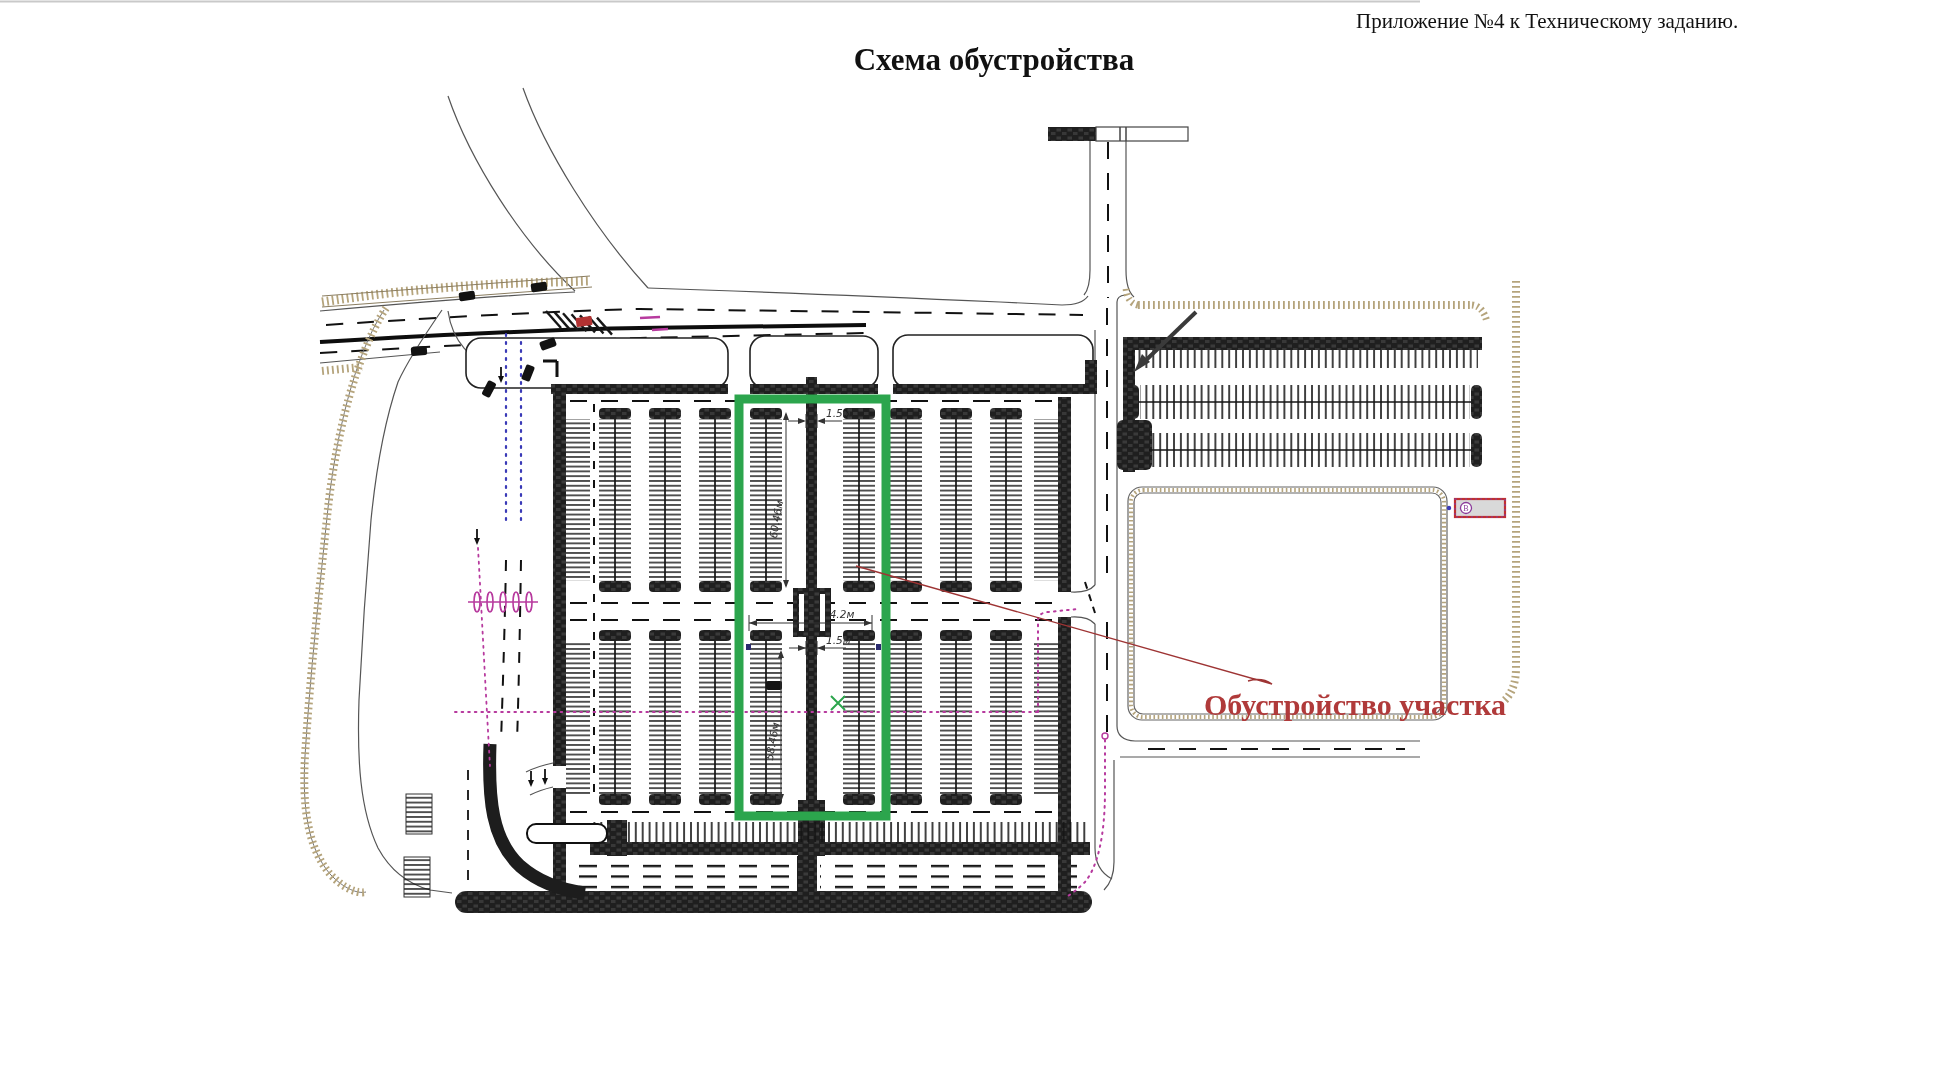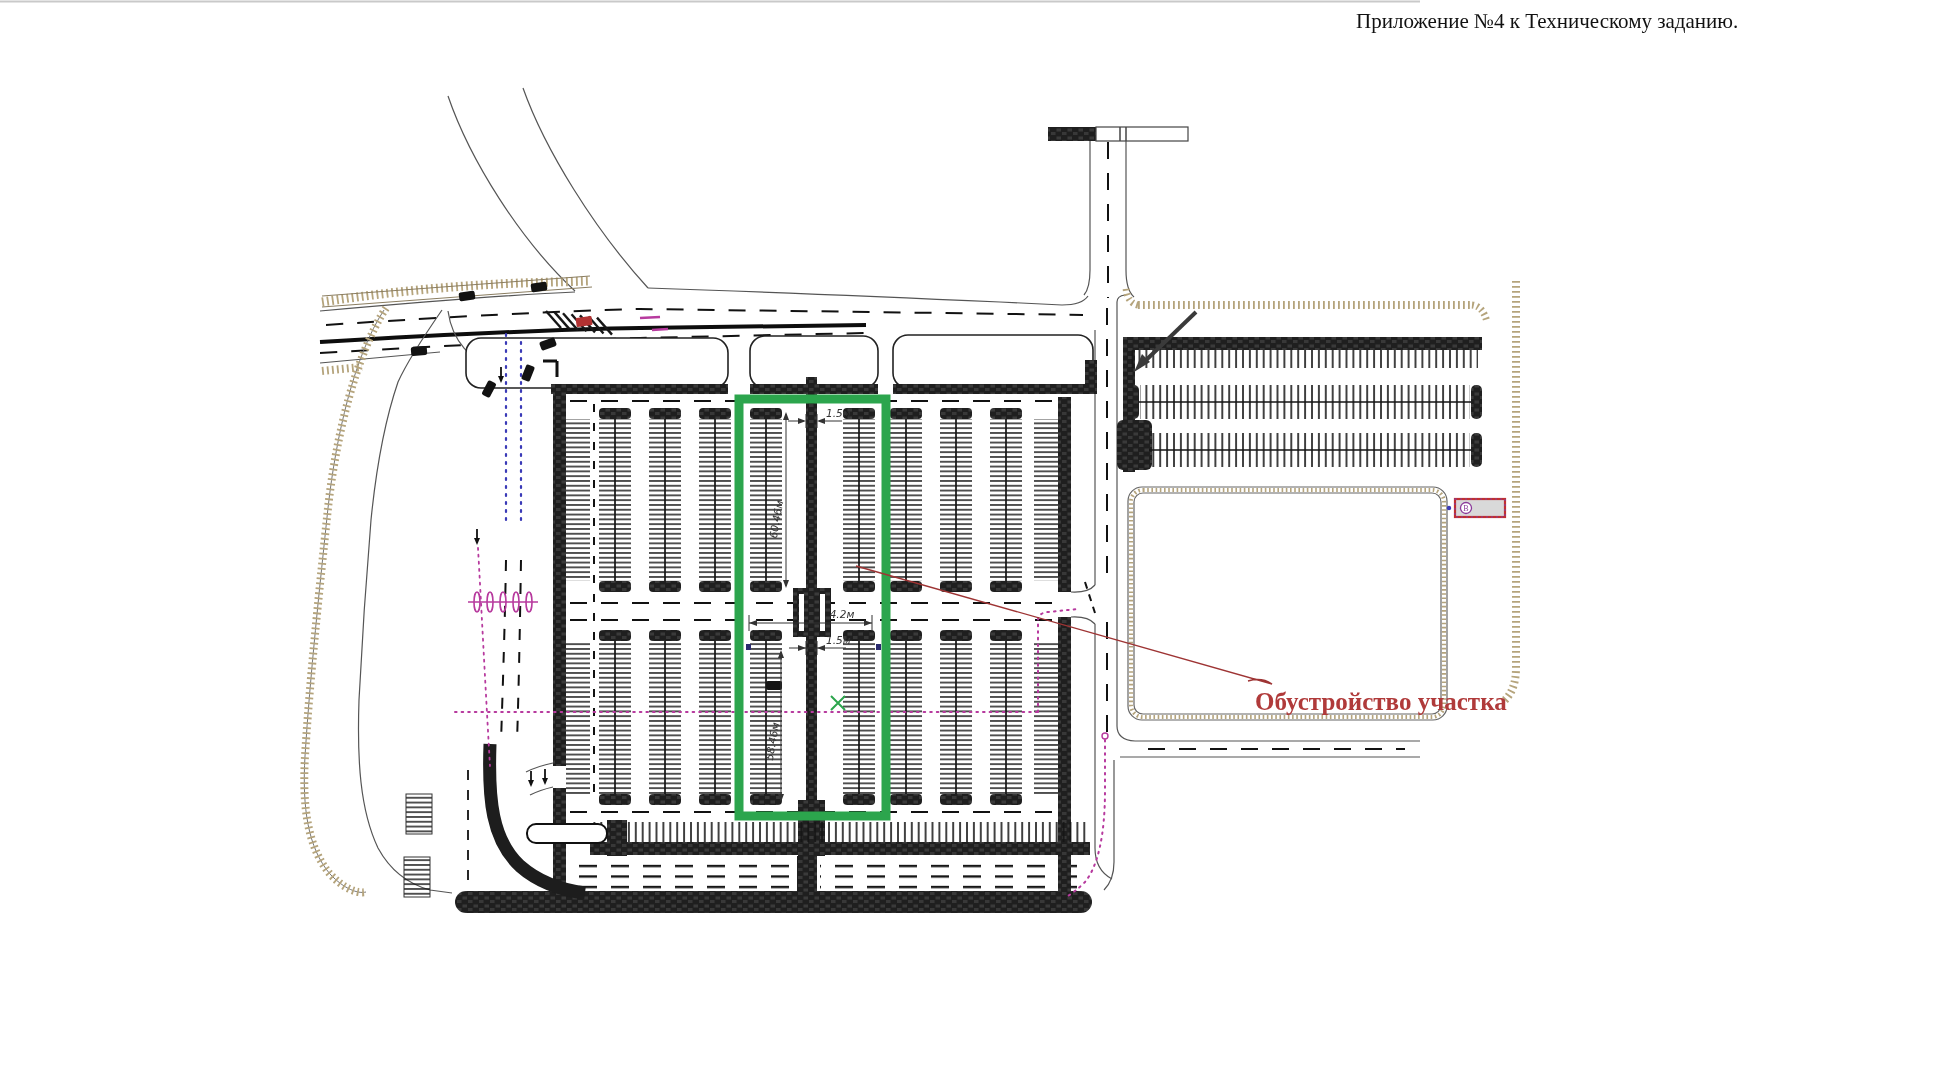--- a/index.html
+++ b/index.html
@@ -2,21 +2,21 @@
 <html style="--c-highlight: #2ca54d; --c-callout: #b03a3a; --c-leader: #9e3434; --c-curb: #b5a47c; --c-utility: #b73a9e; --c-guide-blue: #3a3ab7;"><head>
 <meta charset="utf-8">
 <style>
   html,body{margin:0;padding:0;background:#fff;width:1943px;height:1080px;overflow:hidden;}
   #stage{position:relative;width:1943px;height:1080px;background:#fff;
          font-family:"Liberation Serif",serif;}
   svg{position:absolute;left:0;top:0;}
   .overlay{position:absolute;white-space:nowrap;}
   #title{left:816px;top:42px;width:356px;text-align:center;font-size:31px;font-weight:bold;color:#111;}
   #appendix{left:1356px;top:9px;font-size:21px;font-weight:normal;color:#111;}
-  #callout{left:1255px;top:688px;font-size:25px;font-weight:bold;color:var(--c-callout,#b03a3a);}
+  #callout{left:1204px;top:688px;font-size:30px;font-weight:bold;color:var(--c-callout,#b03a3a);}
   .dim{font-family:"DejaVu Sans",sans-serif;font-style:italic;font-size:10.5px;fill:#333;}
   .thin{stroke:#555;stroke-width:1.2;fill:none;}
   .thin7{stroke:#777;stroke-width:1;fill:none;}
   .dash{stroke:#111;stroke-width:2;fill:none;stroke-dasharray:17 14;}
   .ink{fill:url(#brick);}
 </style>
 </head>
 <body>
 
 <div id="stage">
@@ -353,15 +353,16 @@
     </g>
   </g>
 
   <g>
     <rect x="739" y="399" width="147" height="417" fill="none" style="stroke:var(--c-highlight,#2ca54d)" stroke-width="9"></rect>
     <path d="M831,696 L845,710 M845,696 L831,710" style="stroke:var(--c-highlight,#2ca54d)" stroke-width="2"></path>
   </g>
   <path d="M856,566 L1272,684 Q1262,677 1248,681" fill="none" style="stroke:var(--c-leader,#9e3434)" stroke-width="1.4"></path>
 </svg>
 
+<div class="overlay" id="title">Схема обустройства</div>
 <div class="overlay" id="appendix">Приложение №4 к Техническому заданию.</div>
 <div class="overlay" id="callout">Обустройство участка</div>
 </div>
 
 </body></html>

